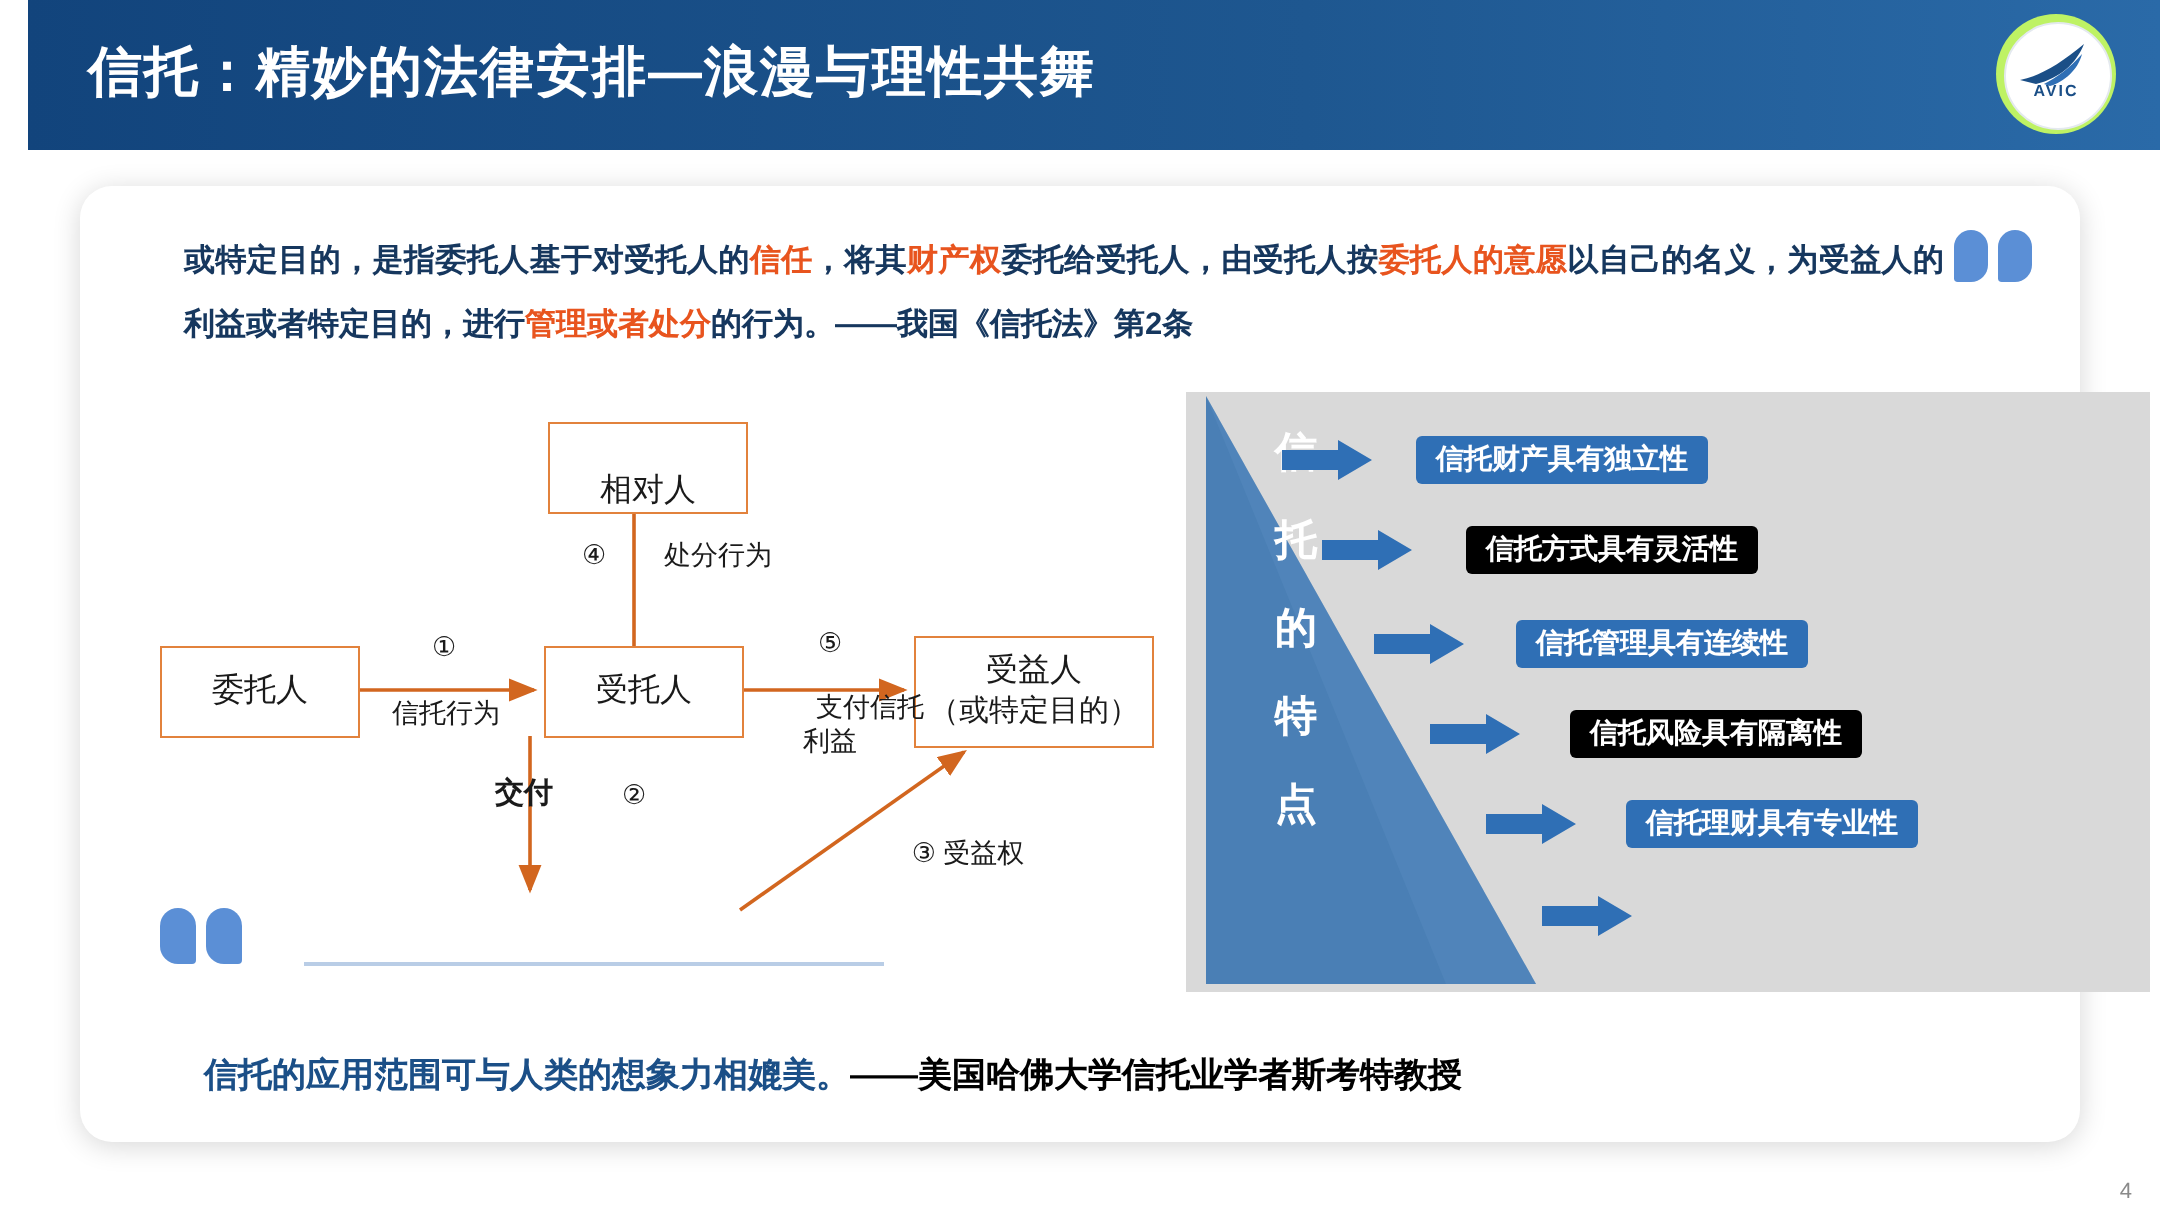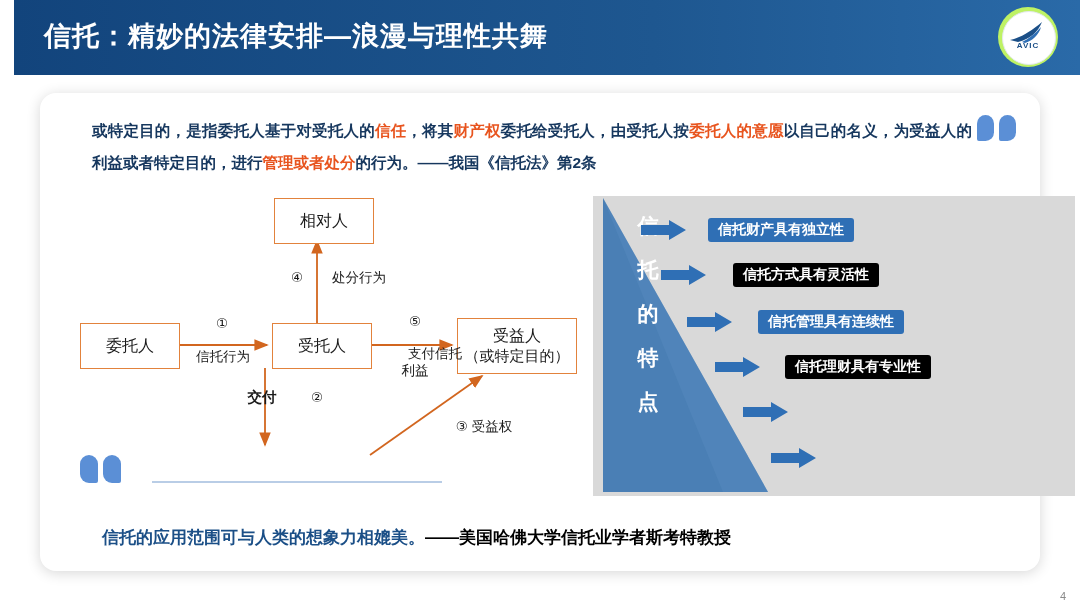--- a/index.html
+++ b/index.html
@@ -142,21 +142,21 @@
 
       <line x1="265" y1="130" x2="265" y2="48" stroke="#d2661f" stroke-width="1.8" marker-end="url(#ah)"></line>
 
       <line x1="318" y1="152" x2="400" y2="152" stroke="#d2661f" stroke-width="1.8" marker-end="url(#ah)"></line>
 
       <line x1="213" y1="175" x2="213" y2="252" stroke="#d2661f" stroke-width="1.8" marker-end="url(#ah)"></line>
 
       <line x1="318" y1="262" x2="430" y2="183" stroke="#d2661f" stroke-width="1.8" marker-end="url(#ah)"></line>
     </svg>
 
-    <div class="node" style="left:222px;top:5px;width:98px;height:44px;">
+    <div class="node" style="left:222px;top:18px;width:98px;height:44px;align-items:flex-end;">
       <span>相对人</span>
     </div>
 
     <div class="node" style="left:28px;top:130px;width:98px;height:44px;">
       <span>委托人</span>
     </div>
 
     <div class="node" style="left:220px;top:130px;width:98px;height:44px;">
       <span>受托人</span>
     </div>
@@ -212,21 +212,22 @@
     <svg class="arw" style="left:150px;top:206px;" width="46" height="20" viewBox="0 0 46 20">
         <path d="M0,5 L28,5 L28,0 L45,10 L28,20 L28,15 L0,15 Z" fill="#2f6fb5"></path>
       </svg>
     <svg class="arw" style="left:178px;top:252px;" width="46" height="20" viewBox="0 0 46 20">
         <path d="M0,5 L28,5 L28,0 L45,10 L28,20 L28,15 L0,15 Z" fill="#2f6fb5"></path>
       </svg>
 
     <div class="pill blue" style="left:115px;top:22px;">信托财产具有独立性</div>
     <div class="pill orange" style="left:140px;top:67px;">信托方式具有灵活性</div>
     <div class="pill blue" style="left:165px;top:114px;">信托管理具有连续性</div>
-    <div class="pill orange" style="left:192px;top:159px;">信托理财具有专业性</div>
+    <div class="pill orange" style="left:192px;top:159px;">信托风险具有隔离性</div>
+    <div class="pill blue" style="left:220px;top:204px;">信托理财具有专业性</div>
   </div>
 
   <div class="quote-bl">
     <span></span><span></span>
   </div>
   <div class="hrline"></div>
   <div class="footnote">
     <span class="c1">信托的应用范围可与人类的想象力相媲美。</span><span class="c2">——美国哈佛大学信托业学者斯考特教授</span>
   </div>
 </div>

